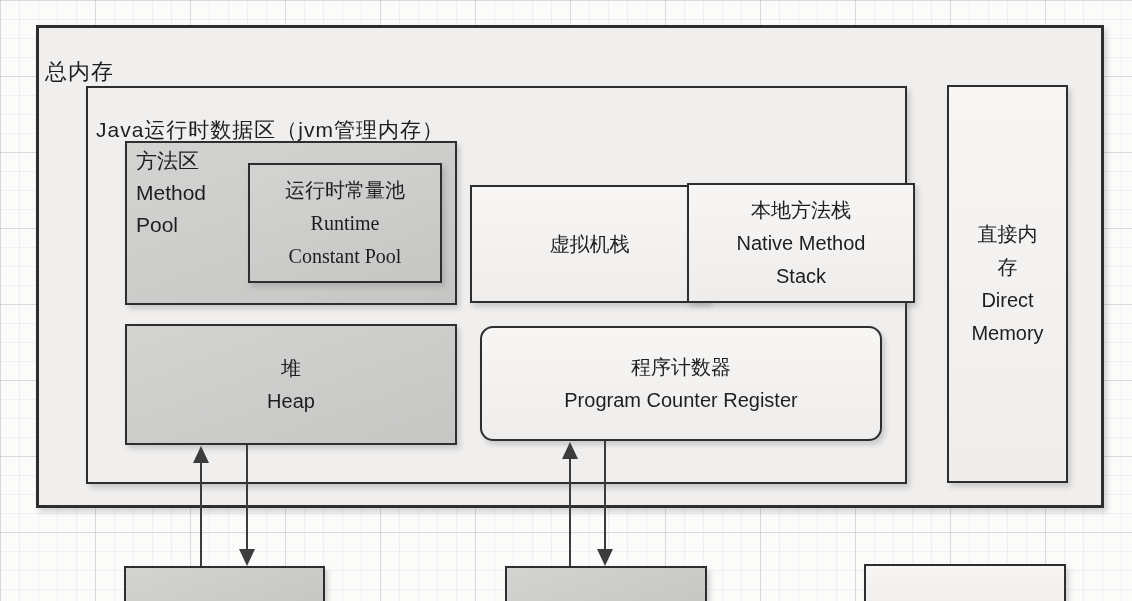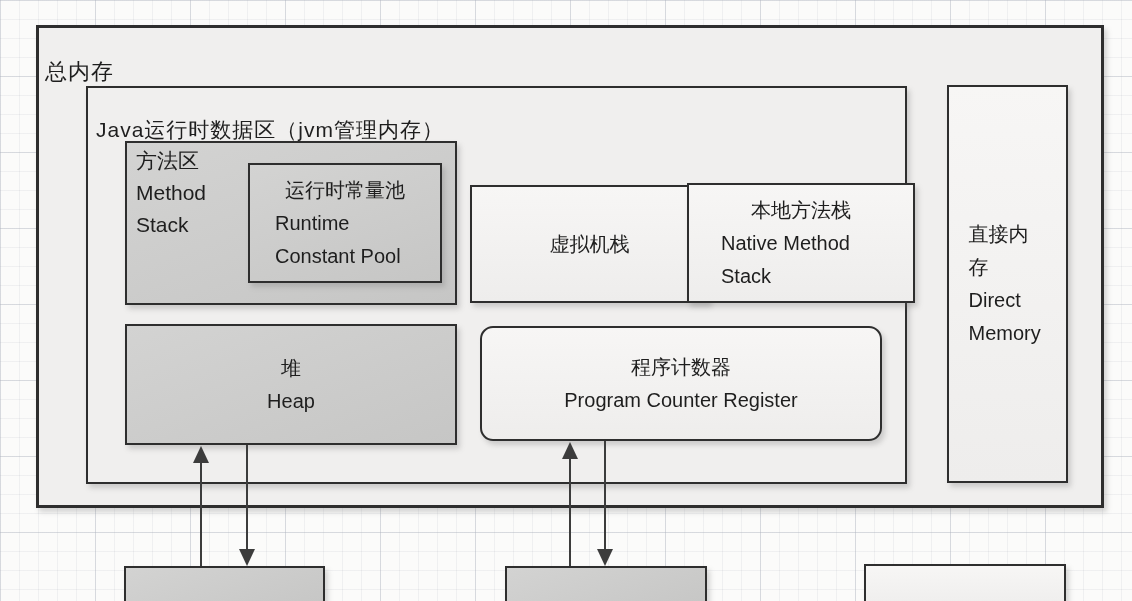--- a/index.html
+++ b/index.html
@@ -46,28 +46,29 @@
   .corner-label {
     position:absolute; left:8px; top:8px;
     font-size:21px; letter-spacing:1px; white-space:nowrap;margin-top:20px;
   }
   #total-memory .corner-label { font-size:22px; left:6px; top:9px; }
 
   .center-text {
     position:absolute; inset:0;
     display:flex; flex-direction:column;
     align-items:center; justify-content:center;
+    text-align:center;
     font-size:20px; line-height:33px;
   }
   #method-area .left-text {
     position:absolute; left:9px; top:2px;
     width:105px;
     font-size:21px; line-height:32px;
   }
-  #constant-pool .center-text .en { width:140px; }
+  #constant-pool .center-text .en { width:140px;font-family:Liberation Serif, serif; }
   #native-stack  .center-text .en { width:160px; }
   #direct-memory .center-text > div { width:78px; }
 
   .vline {
     position:absolute; width:2px; background:#3c3c3c; z-index:6;
   }
   .head-up, .head-down {
     position:absolute; width:0; height:0; z-index:6;
     border-left:8px solid transparent; border-right:8px solid transparent;
   }
@@ -99,21 +100,21 @@
   <div class="box fill-light" id="direct-memory">
     <div class="center-text">
       <div class="zh">直接内存</div>
       <div class="en">Direct Memory</div>
     </div>
   </div>
 
   <div class="box fill-gray" id="method-area">
     <div class="left-text">
       <div class="zh">方法区</div>
-      <div class="en">Method Stack</div>
+      <div class="en">Method Pool</div>
     </div>
   </div>
 
   <div class="box fill-gray" id="constant-pool">
     <div class="center-text">
       <div class="zh">运行时常量池</div>
       <div class="en">Runtime Constant Pool</div>
     </div>
   </div>
 

